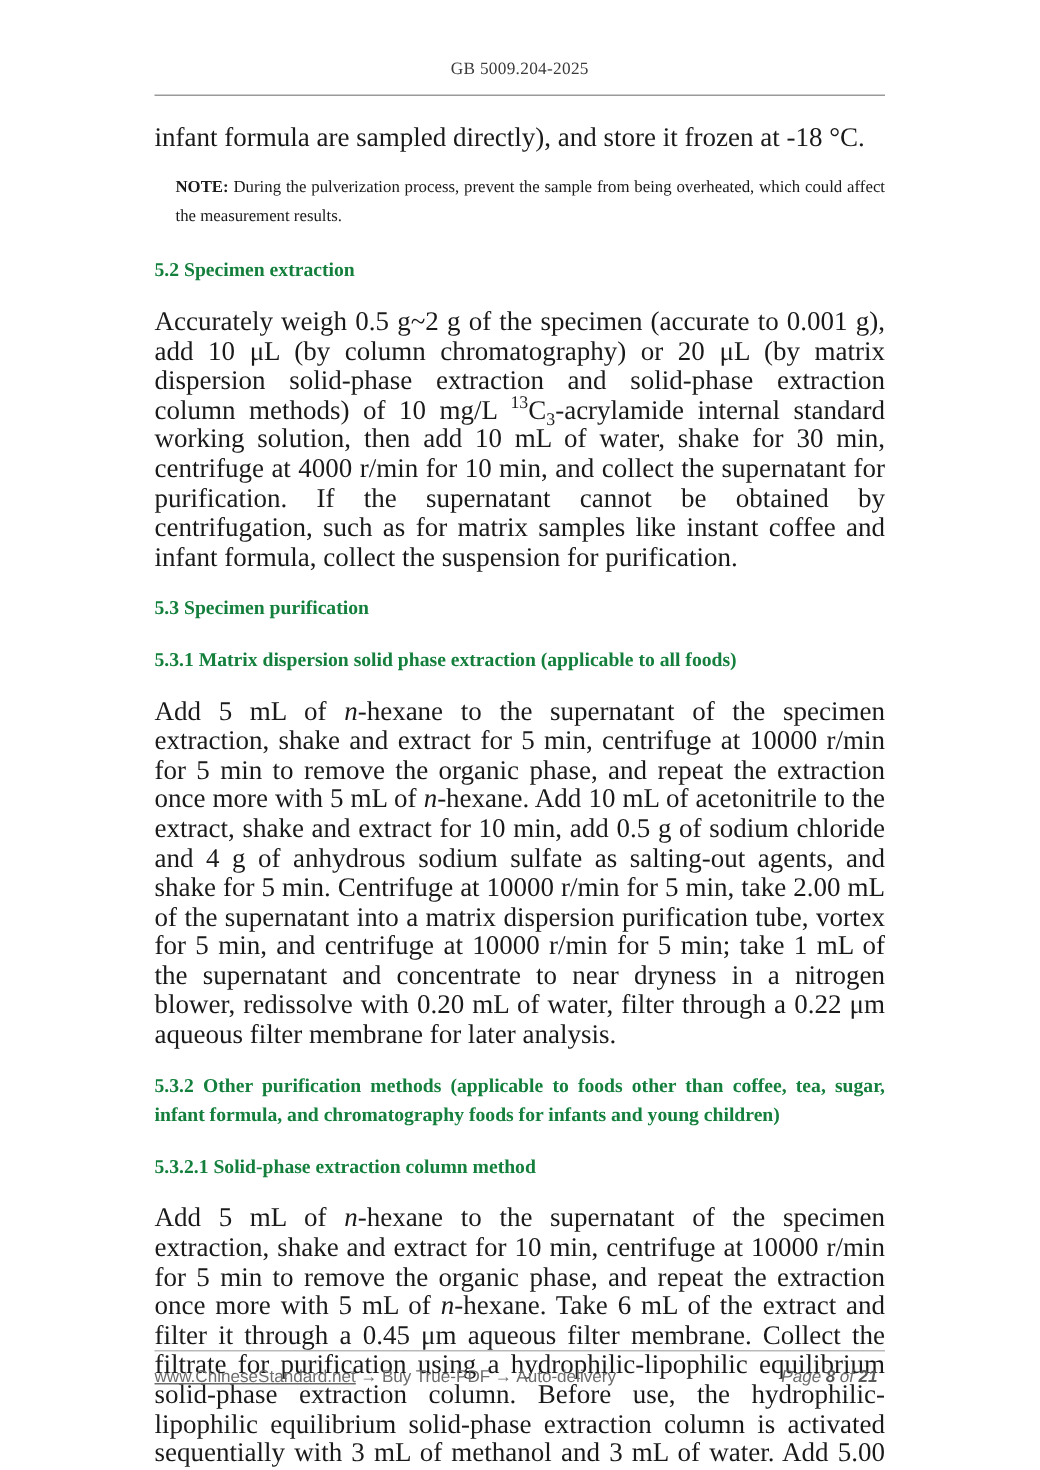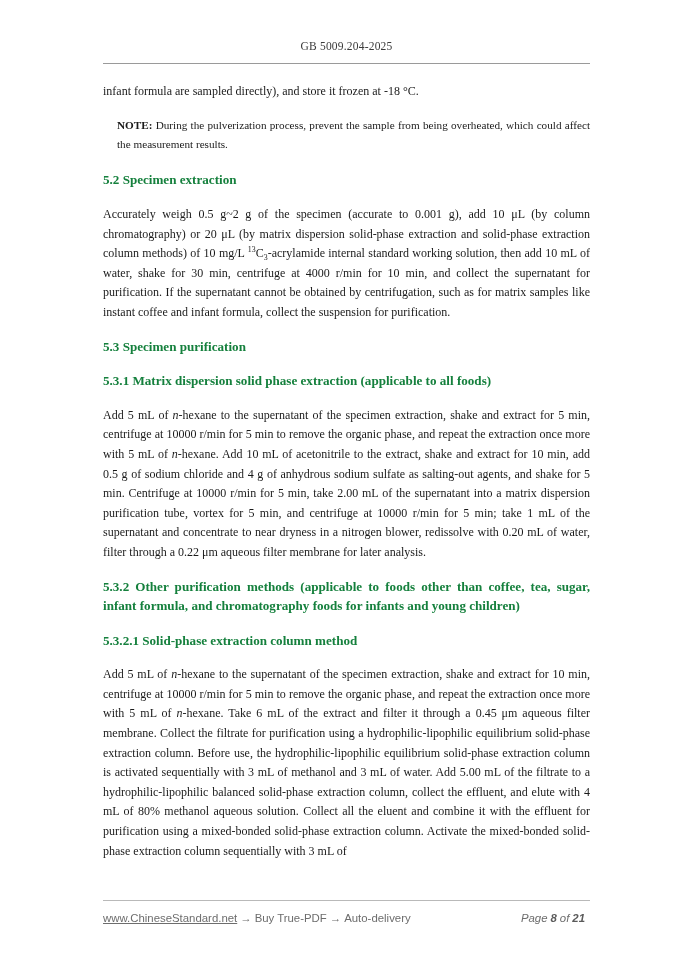--- a/index.html
+++ b/index.html
@@ -44,21 +44,21 @@
   
   .content {
     position: absolute;
     left: 103px;
     top: 82px;
     width: 487px;
   }
 
   p.body-text {
     margin: 0 0 14px 0;
-    font-size: 12px;
+    font-size: 18px;
     line-height: 19.6px;
     text-align: justify;
     text-justify: inter-word;
     color: #1a1a1a;
     hyphens: none;
   }
 
   p.note-text {
     margin: 0 0 16px 14px;
     font-size: 11.2px;

